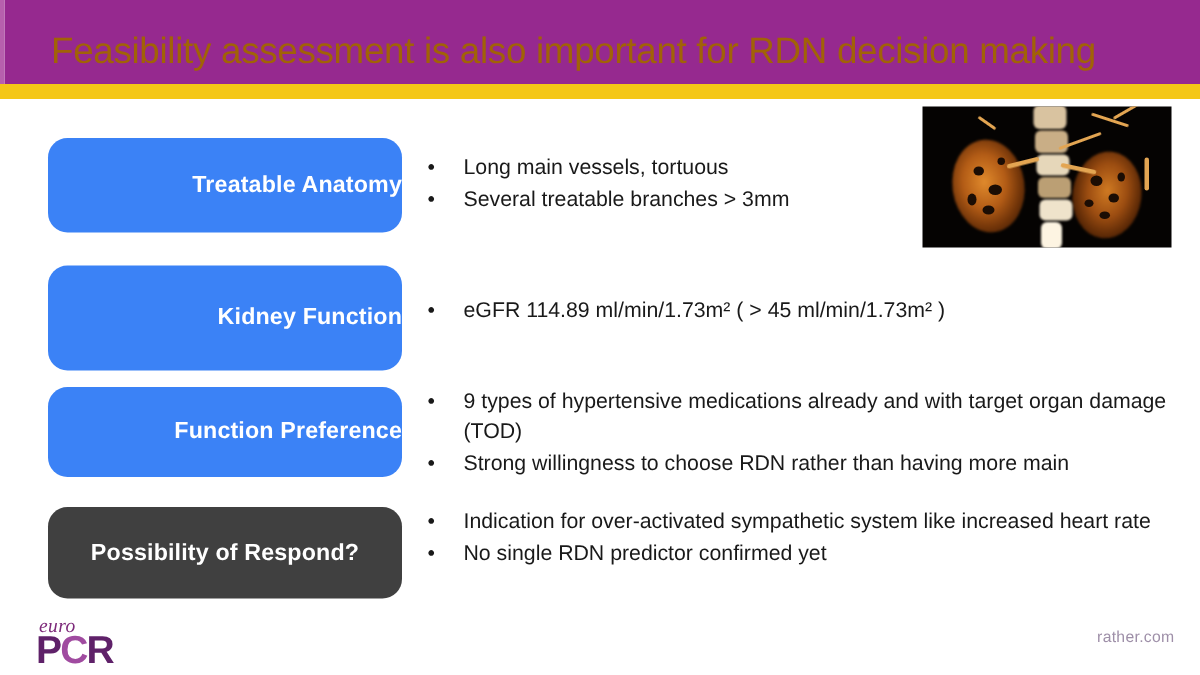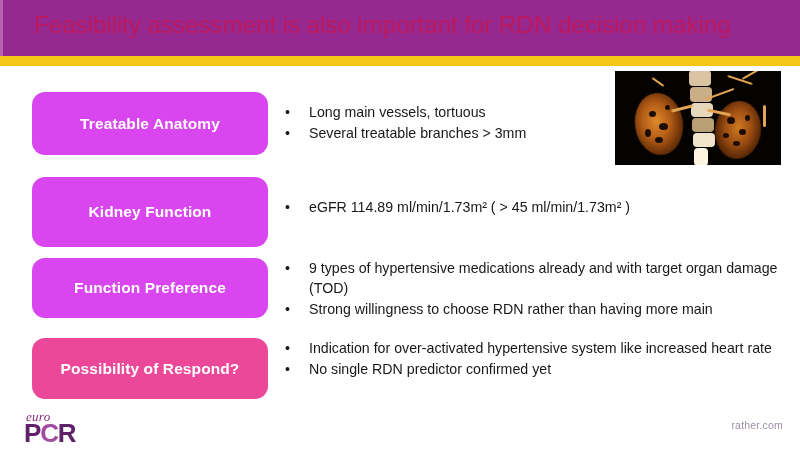--- a/index.html
+++ b/index.html
@@ -20,25 +20,25 @@
     position: absolute;
     left: 3px;
     top: 0;
     width: 797px;
     height: 56px;
     background: #96298f;
   }
   #header-title {
     position: absolute;
     left: 34px;
-    top: 11px;
+    top: 21px;
     width: 740px;
     font-size: 24.5px;
     font-weight: 400;
-    color: #be185d;
+    color: #a16207;
     letter-spacing: -0.2px;
     white-space: nowrap;
   }
   #header-rule {
     position: absolute;
     left: 0;
     top: 56px;
     width: 800px;
     height: 10px;
     background: #f4c716;
@@ -66,22 +66,22 @@
     display: flex;
     align-items: center;
     justify-content: center;
     color: #ffffff;
     font-size: 15.5px;
     font-weight: bold;
     letter-spacing: 0.1px;
     text-align: center;
     box-sizing: border-box;
   }
-  .label-box.purple { background: #d946ef; }
-  .label-box.orange { background: #ec4899; }
+  .label-box.purple { background: #3b82f6; justify-content: flex-end; }
+  .label-box.orange { background: #404040; }
 
   .bullets {
     position: absolute;
     left: 283px;
     width: 500px;
     font-size: 14.2px;
     color: #191919;
     line-height: 20px;
   }
   .bullet-item {
@@ -282,21 +282,21 @@
   </div>
 </div>
 
 <div class="row" id="row-4">
   <div class="label-box orange">
     <span>Possibility of Respond?</span>
   </div>
   <div class="bullets">
     <div class="bullet-item">
       <span class="bullet-dot">•</span>
-      <span class="bullet-text">Indication for over-activated hypertensive system like increased heart rate</span>
+      <span class="bullet-text">Indication for over-activated sympathetic system like increased heart rate</span>
     </div>
     <div class="bullet-item">
       <span class="bullet-dot">•</span>
       <span class="bullet-text">No single RDN predictor confirmed yet</span>
     </div>
   </div>
 </div>
 
 <div id="logo-euro-pcr">
   <div id="logo-euro-word">euro</div>

